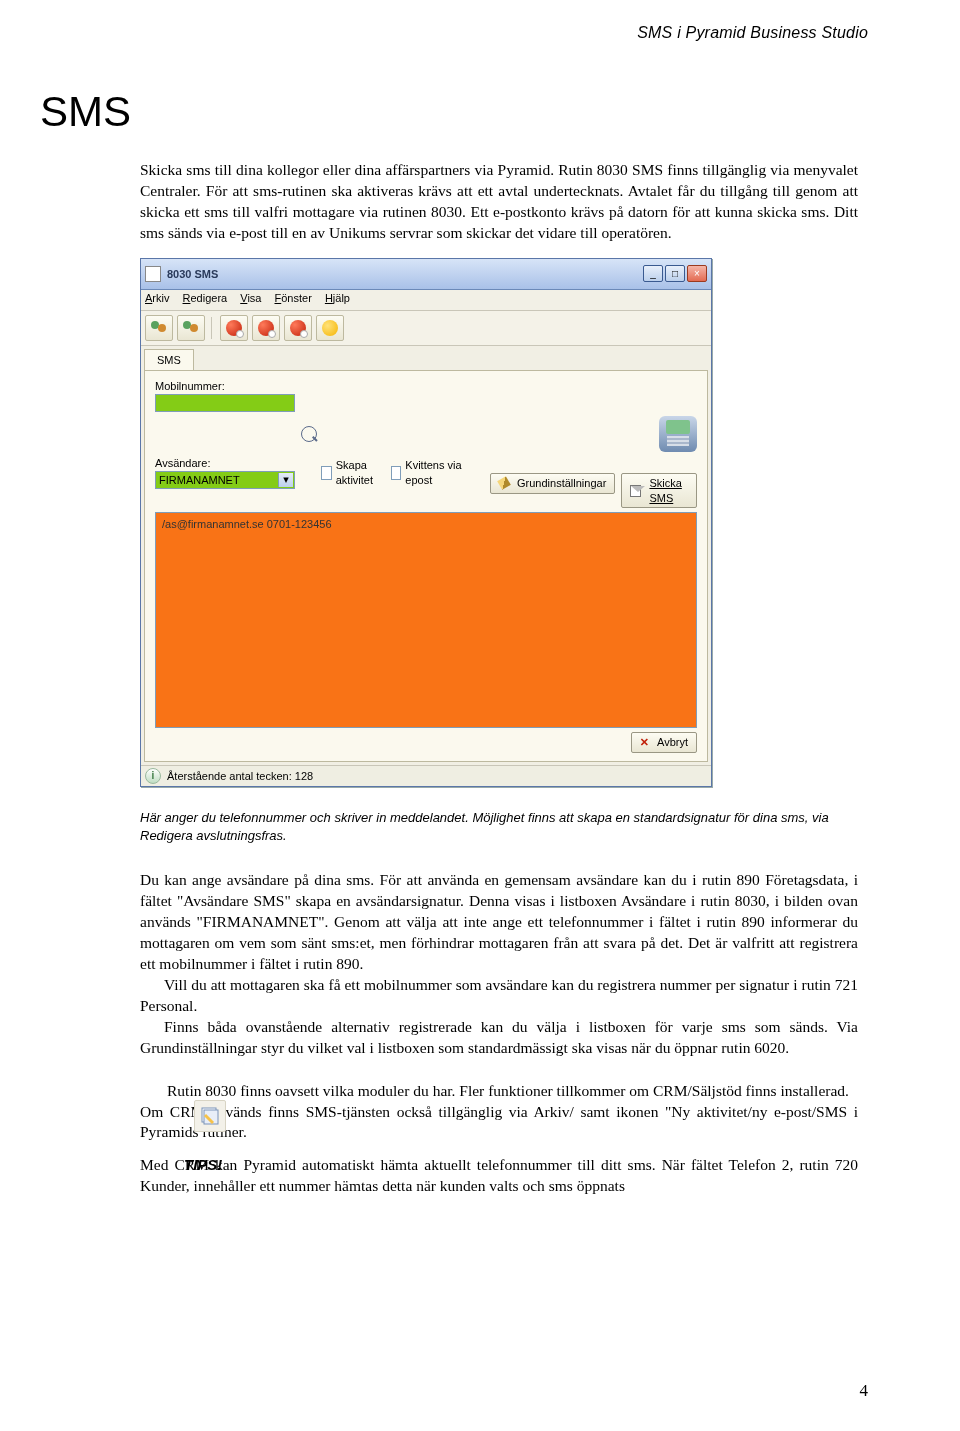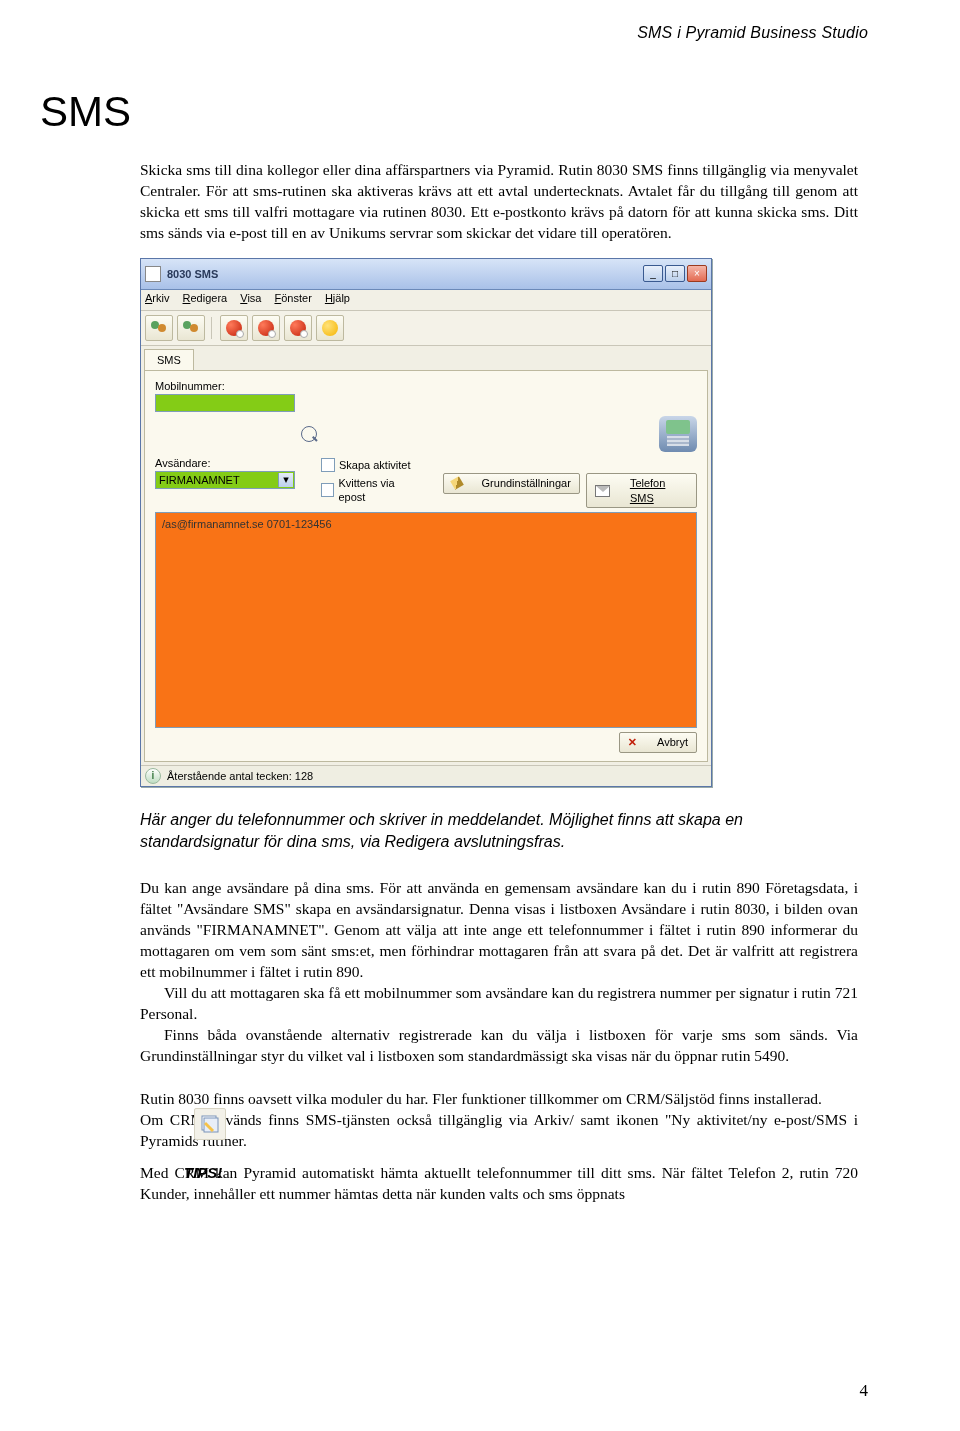--- a/index.html
+++ b/index.html
@@ -2,21 +2,21 @@
 <html><head>
 <meta charset="utf-8">
 <style>
   html,body{margin:0;padding:0;background:#fff;color:#000;font-family:"Times New Roman",Times,serif;font-size:16px;line-height:1.35;}
   .page{width:932px;min-height:1431px;position:relative;padding:22px 64px 40px 100px;box-sizing:border-box;}
   .running-head{text-align:right;font-style:italic;font-weight:300;font-family:Arial,sans-serif;font-size:16px;letter-spacing:.2px;margin-bottom:40px;}
   .big-title{font-family:Arial,sans-serif;font-size:42px;font-weight:300;margin-left:-60px;margin-bottom:20px;}
   .body-block{margin-left:40px;margin-right:10px;}
   .body-block p{margin:0 0 0 0;font-size:15.5px;line-height:1.35;}
   .body-block p + p{text-indent:24px;font-family:Liberation Serif, serif;}
-  .caption{font-family:Arial,sans-serif;font-style:italic;font-size:16px;margin:22px 0 26px 0;}
+  .caption{font-family:Arial,sans-serif;font-style:italic;font-size:13px;margin:22px 0 26px 0;}
   .tips-label{font-family:Arial,sans-serif;font-style:italic;font-weight:bold;font-size:15px;position:absolute;left:44px;}
   .tips-icon{position:absolute;left:54px;width:30px;height:30px;background:#f3f1e9;border:1px solid #d8d4c4;border-radius:2px;}
   .tips-icon svg{display:block;margin:4px auto;}
   .page-number{position:absolute;bottom:28px;right:64px;font-family:"Times New Roman",serif;font-size:17px;}
   .sep{height:22px;}
 
   
   .shot{width:570px;margin:14px 0 8px 0;border:1px solid #5a76a8;background:#f1efe4;font-family:Tahoma,Arial,sans-serif;font-size:11px;color:#000;box-shadow:1px 1px 0 #9aa;}
   .shot .titlebar{height:22px;background:linear-gradient(#d7e4f7,#a9c1e8);border-bottom:1px solid #6b89b8;display:flex;align-items:center;padding:4px 4px;}
   .shot .titlebar .ticon{width:14px;height:14px;background:#fff;border:1px solid #888;margin-right:6px;}
@@ -34,21 +34,21 @@
   .tsep{width:2px;height:22px;border-left:1px solid #c9c6b8;margin:0 2px;}
   .shot .tab{display:inline-block;padding:3px 12px 2px 12px;background:#fbf9ee;border:1px solid #bdb99f;border-bottom:none;margin-left:3px;margin-top:3px;}
   .shot .panel{background:#fbf9ee;border:1px solid #bdb99f;margin:0 3px 3px 3px;padding:8px 10px 4px 10px;}
   .lbl{font-size:11px;}
   .fld{border:1px solid #7f9db9;background:#84cc16;height:18px;box-sizing:border-box;}
   .row{display:flex;align-items:center;gap:6px;margin-bottom:4px;}
   .magnify{display:inline-block;width:14px;height:14px;border:1.5px solid #5a6a8a;border-radius:50%;position:relative;}
   .magnify::after{content:"";position:absolute;width:6px;height:1.6px;background:#5a6a8a;transform:rotate(45deg);left:10px;top:11px;}
   .chk{display:inline-flex;align-items:center;gap:4px;}
   .chk .box{width:12px;height:12px;border:1px solid #7f9db9;background:#fff;}
-  .btn3d{border:1px solid #9a9784;background:linear-gradient(#fdfcf3,#e9e6d3);padding:2px 8px;border-radius:2px;display:inline-flex;align-items:center;gap:20px;font-size:11px;}
+  .btn3d{border:1px solid #9a9784;background:linear-gradient(#fdfcf3,#e9e6d3);padding:2px 8px;border-radius:2px;display:inline-flex;align-items:center;gap:8px;font-size:11px;}
   .msgbox{border:1px solid #7f9db9;background:#f97316;height:206px;padding:4px 6px;color:#333;}
   .statusbar{border-top:1px solid #c9c6b8;padding:2px 4px;display:flex;align-items:center;gap:6px;background:#efeee2;}
   .statusbar .sicon{width:14px;height:14px;border-radius:50%;background:linear-gradient(#fff,#bfddc2);border:1px solid #9ab99e;display:flex;align-items:center;justify-content:center;color:#3b7a42;font-weight:bold;font-size:10px;}
   .emoji{width:16px;height:16px;background:radial-gradient(circle at 35% 35%,#ffe27a,#f5b400);border-radius:50%;}
   .phone-icon{width:38px;height:36px;background:linear-gradient(#c9d6e8,#6f8bb0);border-radius:6px;position:relative;margin-left:auto;}
   .phone-icon::before{content:"";position:absolute;left:7px;top:4px;width:24px;height:14px;background:#7fc38c;border-radius:2px;}
   .phone-icon::after{content:"";position:absolute;left:8px;top:20px;width:22px;height:10px;background:repeating-linear-gradient(0deg,#d7dee8 0 2px,#a9b7cc 2px 4px);}
   .penico{display:inline-block;width:10px;height:10px;background:linear-gradient(135deg,#f5d67a 50%,#b08a2a 50%);transform:rotate(-30deg);} 
   .xico{color:#c1200a;font-weight:bold;}
   .mailico{width:14px;height:10px;border:1px solid #777;background:#fff;position:relative;display:inline-block;}
@@ -122,40 +122,40 @@
           <span class="phone-icon"></span>
         </div>
         <div class="row" style="align-items:flex-start;justify-content:space-between;">
           <div style="width:140px;">
             <div class="lbl">Avsändare:</div>
             <div class="fld" style="width:140px;position:relative;padding:1px 16px 0 3px;box-sizing:border-box;">
               <span>FIRMANAMNET</span>
               <span style="position:absolute;right:1px;top:1px;width:14px;height:14px;background:linear-gradient(#e5ecf6,#bcd0ec);border-left:1px solid #7f9db9;display:flex;align-items:center;justify-content:center;">▾</span>
             </div>
           </div>
-          <div style="display:flex;flex-direction:column;gap:3px;margin-top:2px;margin-left:20px;">
+          <div style="display:flex;flex-direction:row;gap:3px;margin-top:2px;margin-left:20px;">
             <span class="chk">
                 <span class="box"></span>
                 <span>Skapa aktivitet</span>
               </span>
             <span class="chk">
                 <span class="box"></span>
                 <span>Kvittens via epost</span>
               </span>
           </div>
           <div style="margin-top:17px;margin-left:16px;">
             <span class="btn3d">
                 <span class="penico"></span>
                 <span>Grundinställningar</span>
               </span>
           </div>
           <div style="margin-top:17px;margin-left:auto;">
             <span class="btn3d">
                 <span class="mailico"></span>
-                <span style="text-decoration:underline;">Telefon SMS</span>
+                <span style="text-decoration:underline;">Skicka SMS</span>
               </span>
           </div>
         </div>
         <div class="msgbox">
           <span>/as@firmanamnet.se 0701-123456</span>
         </div>
         <div class="row" style="justify-content:flex-end;margin-top:4px;">
           <span class="btn3d">
               <span class="xico">✕</span>
               <span>Avbryt</span>
@@ -165,25 +165,25 @@
       <div class="statusbar">
         <span class="sicon">i</span>
         <span>Återstående antal tecken: 128</span>
       </div>
     </div>
 
     <div class="caption">Här anger du telefonnummer och skriver in meddelandet. Möjlighet finns att skapa en standardsignatur för dina sms, via Redigera avslutningsfras.</div>
 
     <p style="text-align:justify;text-indent:0;">Du kan ange avsändare på dina sms. För att använda en gemensam avsändare kan du  i rutin 890 Företagsdata, i fältet "Avsändare SMS" skapa en avsändarsignatur. Denna visas i listboxen Avsändare i rutin 8030, i bilden ovan används "FIRMANAMNET". Genom att välja att inte ange ett telefonnummer i fältet i rutin 890 informerar du mottagaren om vem som sänt sms:et, men förhindrar mottagaren från att svara på det. Det är valfritt att registrera ett mobilnummer i fältet i rutin 890.</p>
     <p style="text-align:justify;">Vill du att mottagaren ska få ett mobilnummer som avsändare kan du registrera nummer per signatur i rutin 721 Personal.</p>
-    <p style="text-align:justify;">Finns båda ovanstående alternativ registrerade kan du välja i listboxen för varje sms som sänds.  Via Grundinställningar styr du vilket val i listboxen som standardmässigt ska visas när du öppnar rutin 5490.</p>
+    <p style="text-align:justify;">Finns båda ovanstående alternativ registrerade kan du välja i listboxen för varje sms som sänds.  Via Grundinställningar styr du vilket val i listboxen som standardmässigt ska visas när du öppnar rutin 6020.</p>
 
     <div class="sep"></div>
 
-    <p style="text-align:justify;text-indent:0;">Rutin 8030 finns oavsett vilka moduler du har. Fler funktioner tillkommer om CRM/Säljstöd finns installerad.</p>
+    <p style="text-align:justify;text-indent:0;margin-left:27px;">Rutin 8030 finns oavsett vilka moduler du har. Fler funktioner tillkommer om CRM/Säljstöd finns installerad.</p>
 
     <div style="position:relative;">
       <span class="tips-icon" style="top:-2px;">
         <svg width="22" height="22" viewBox="0 0 22 22">
             <rect x="3" y="3" width="14" height="14" fill="#fff" stroke="#7a93b9"></rect>
             <rect x="5" y="5" width="14" height="14" fill="#e8eef8" stroke="#7a93b9"></rect>
             <path d="M6 10 L14 18" stroke="#f6c24a" stroke-width="3"></path>
           </svg>
       </span>
       <p style="text-align:justify;text-indent:0;">Om CRM används finns SMS-tjänsten också tillgänglig via Arkiv/ samt ikonen "Ny aktivitet/ny e-post/SMS i Pyramids rutiner.</p>

